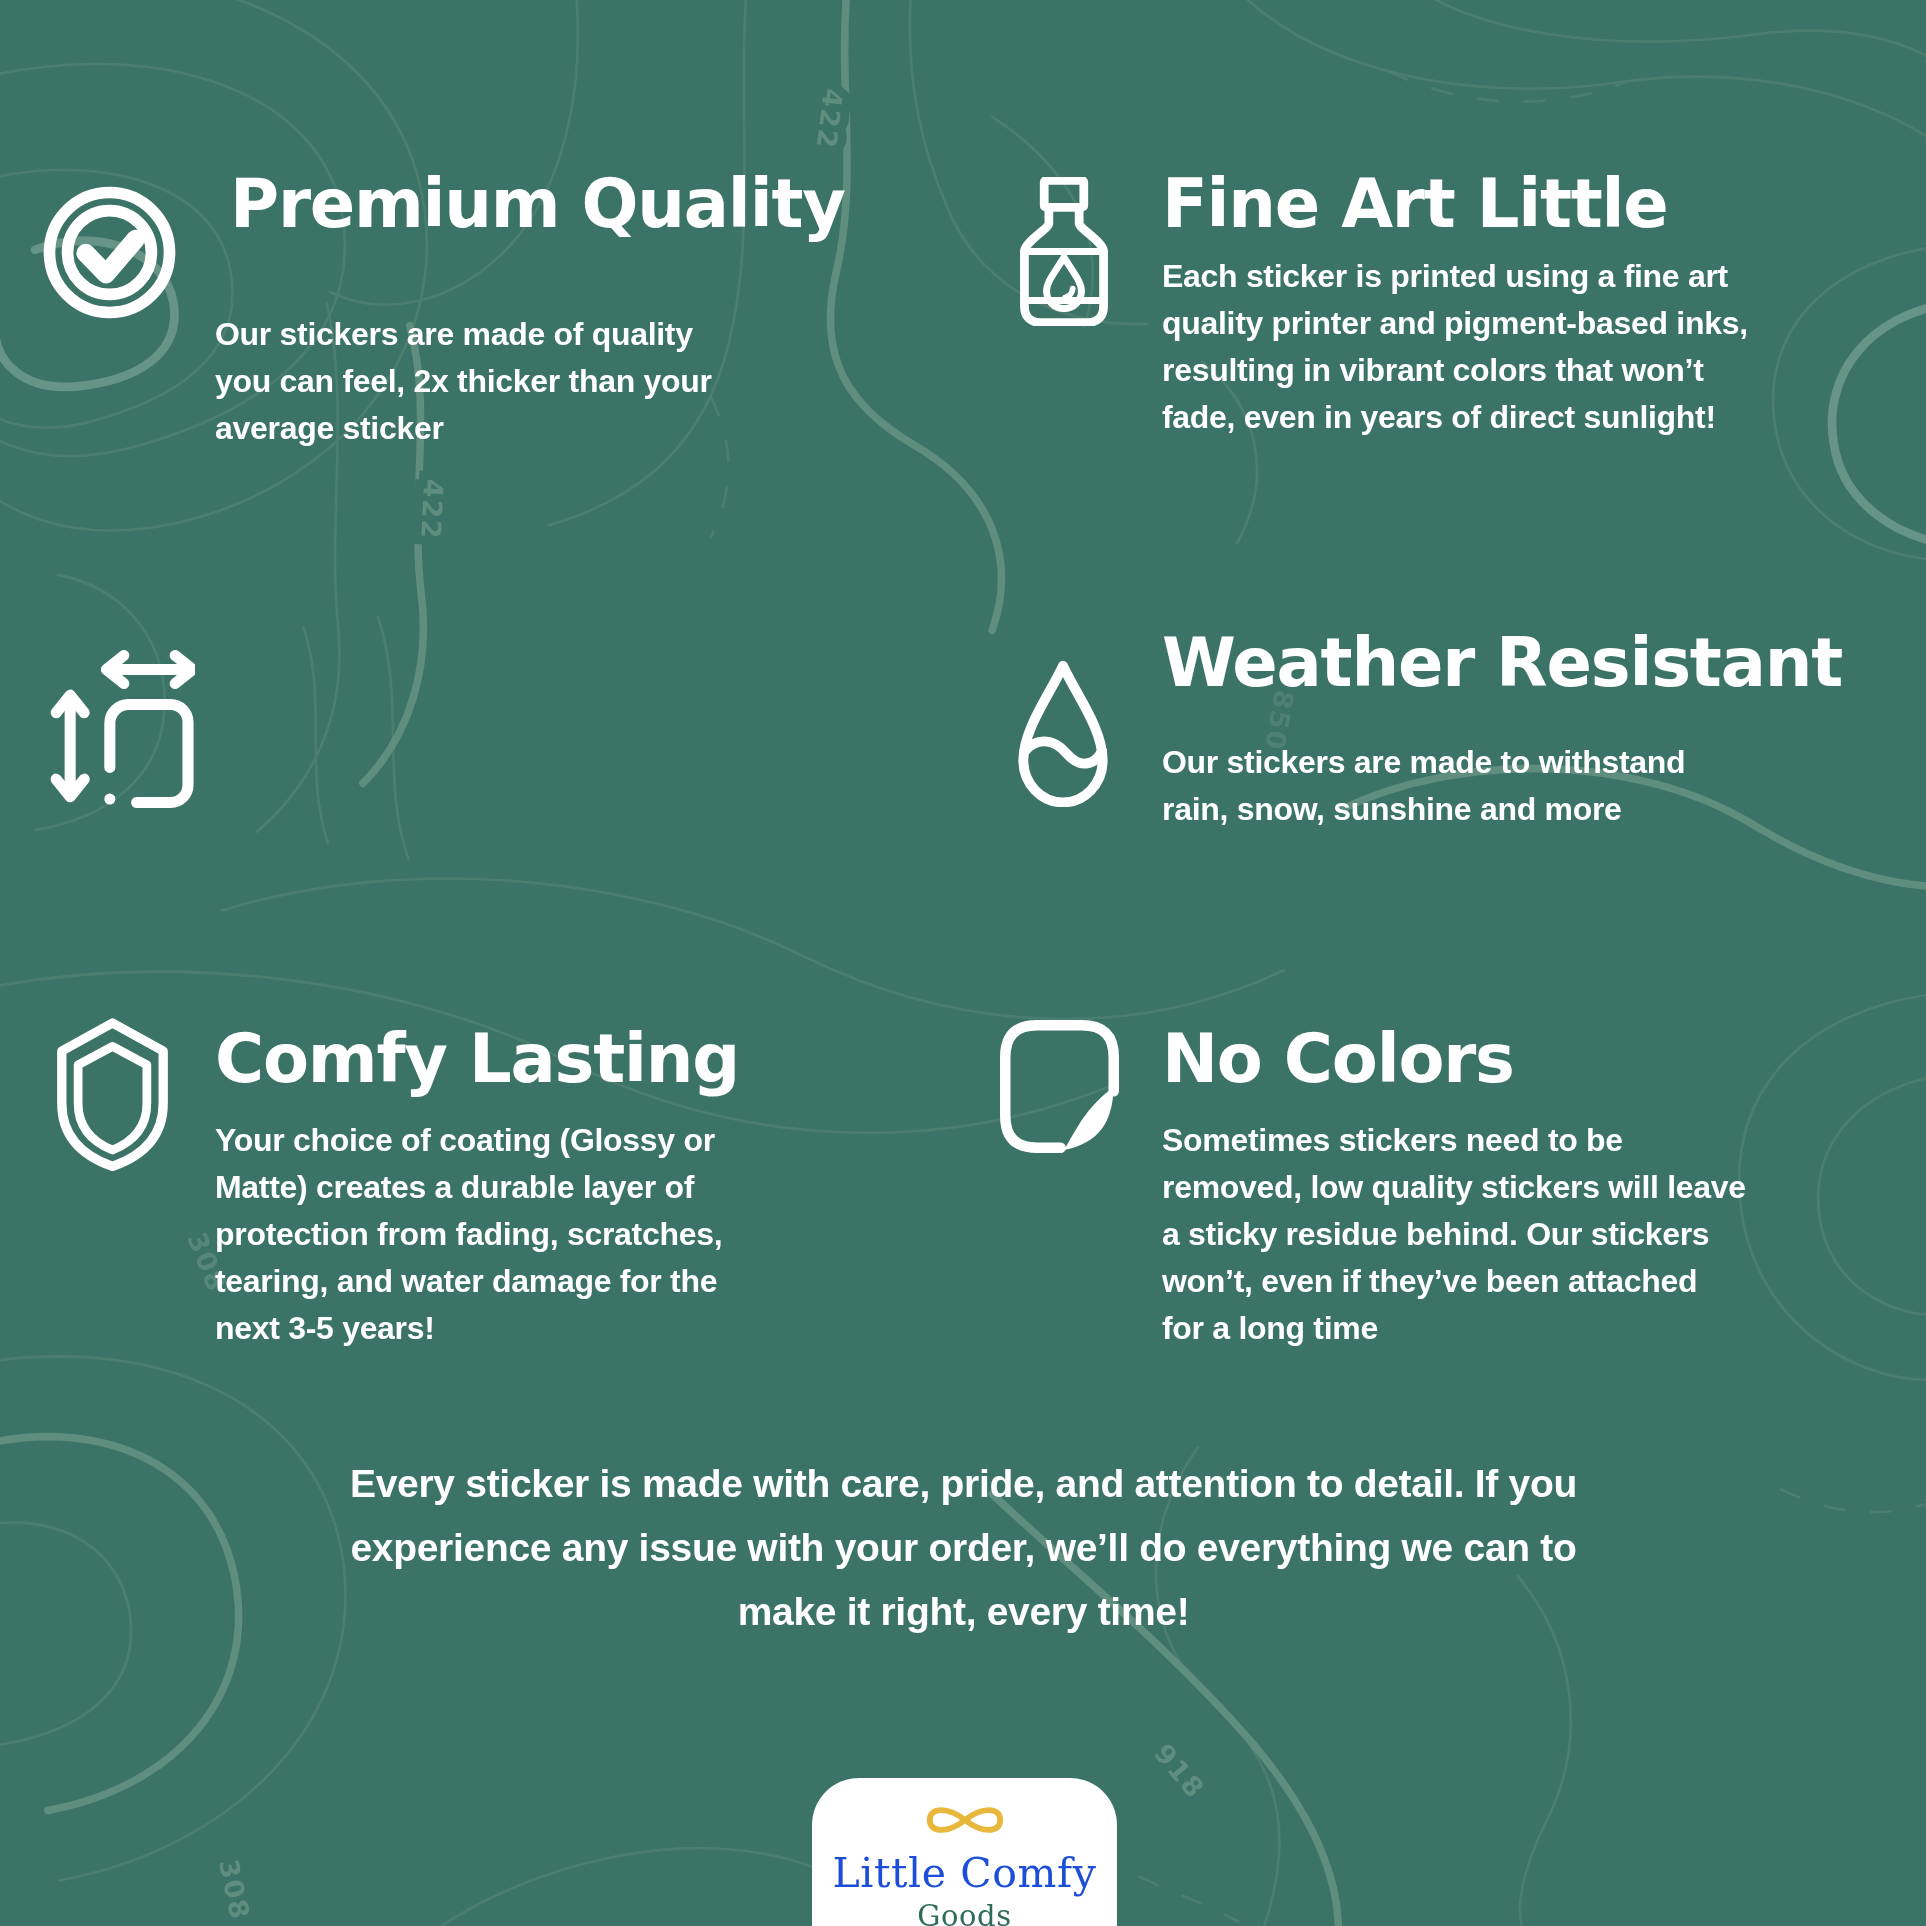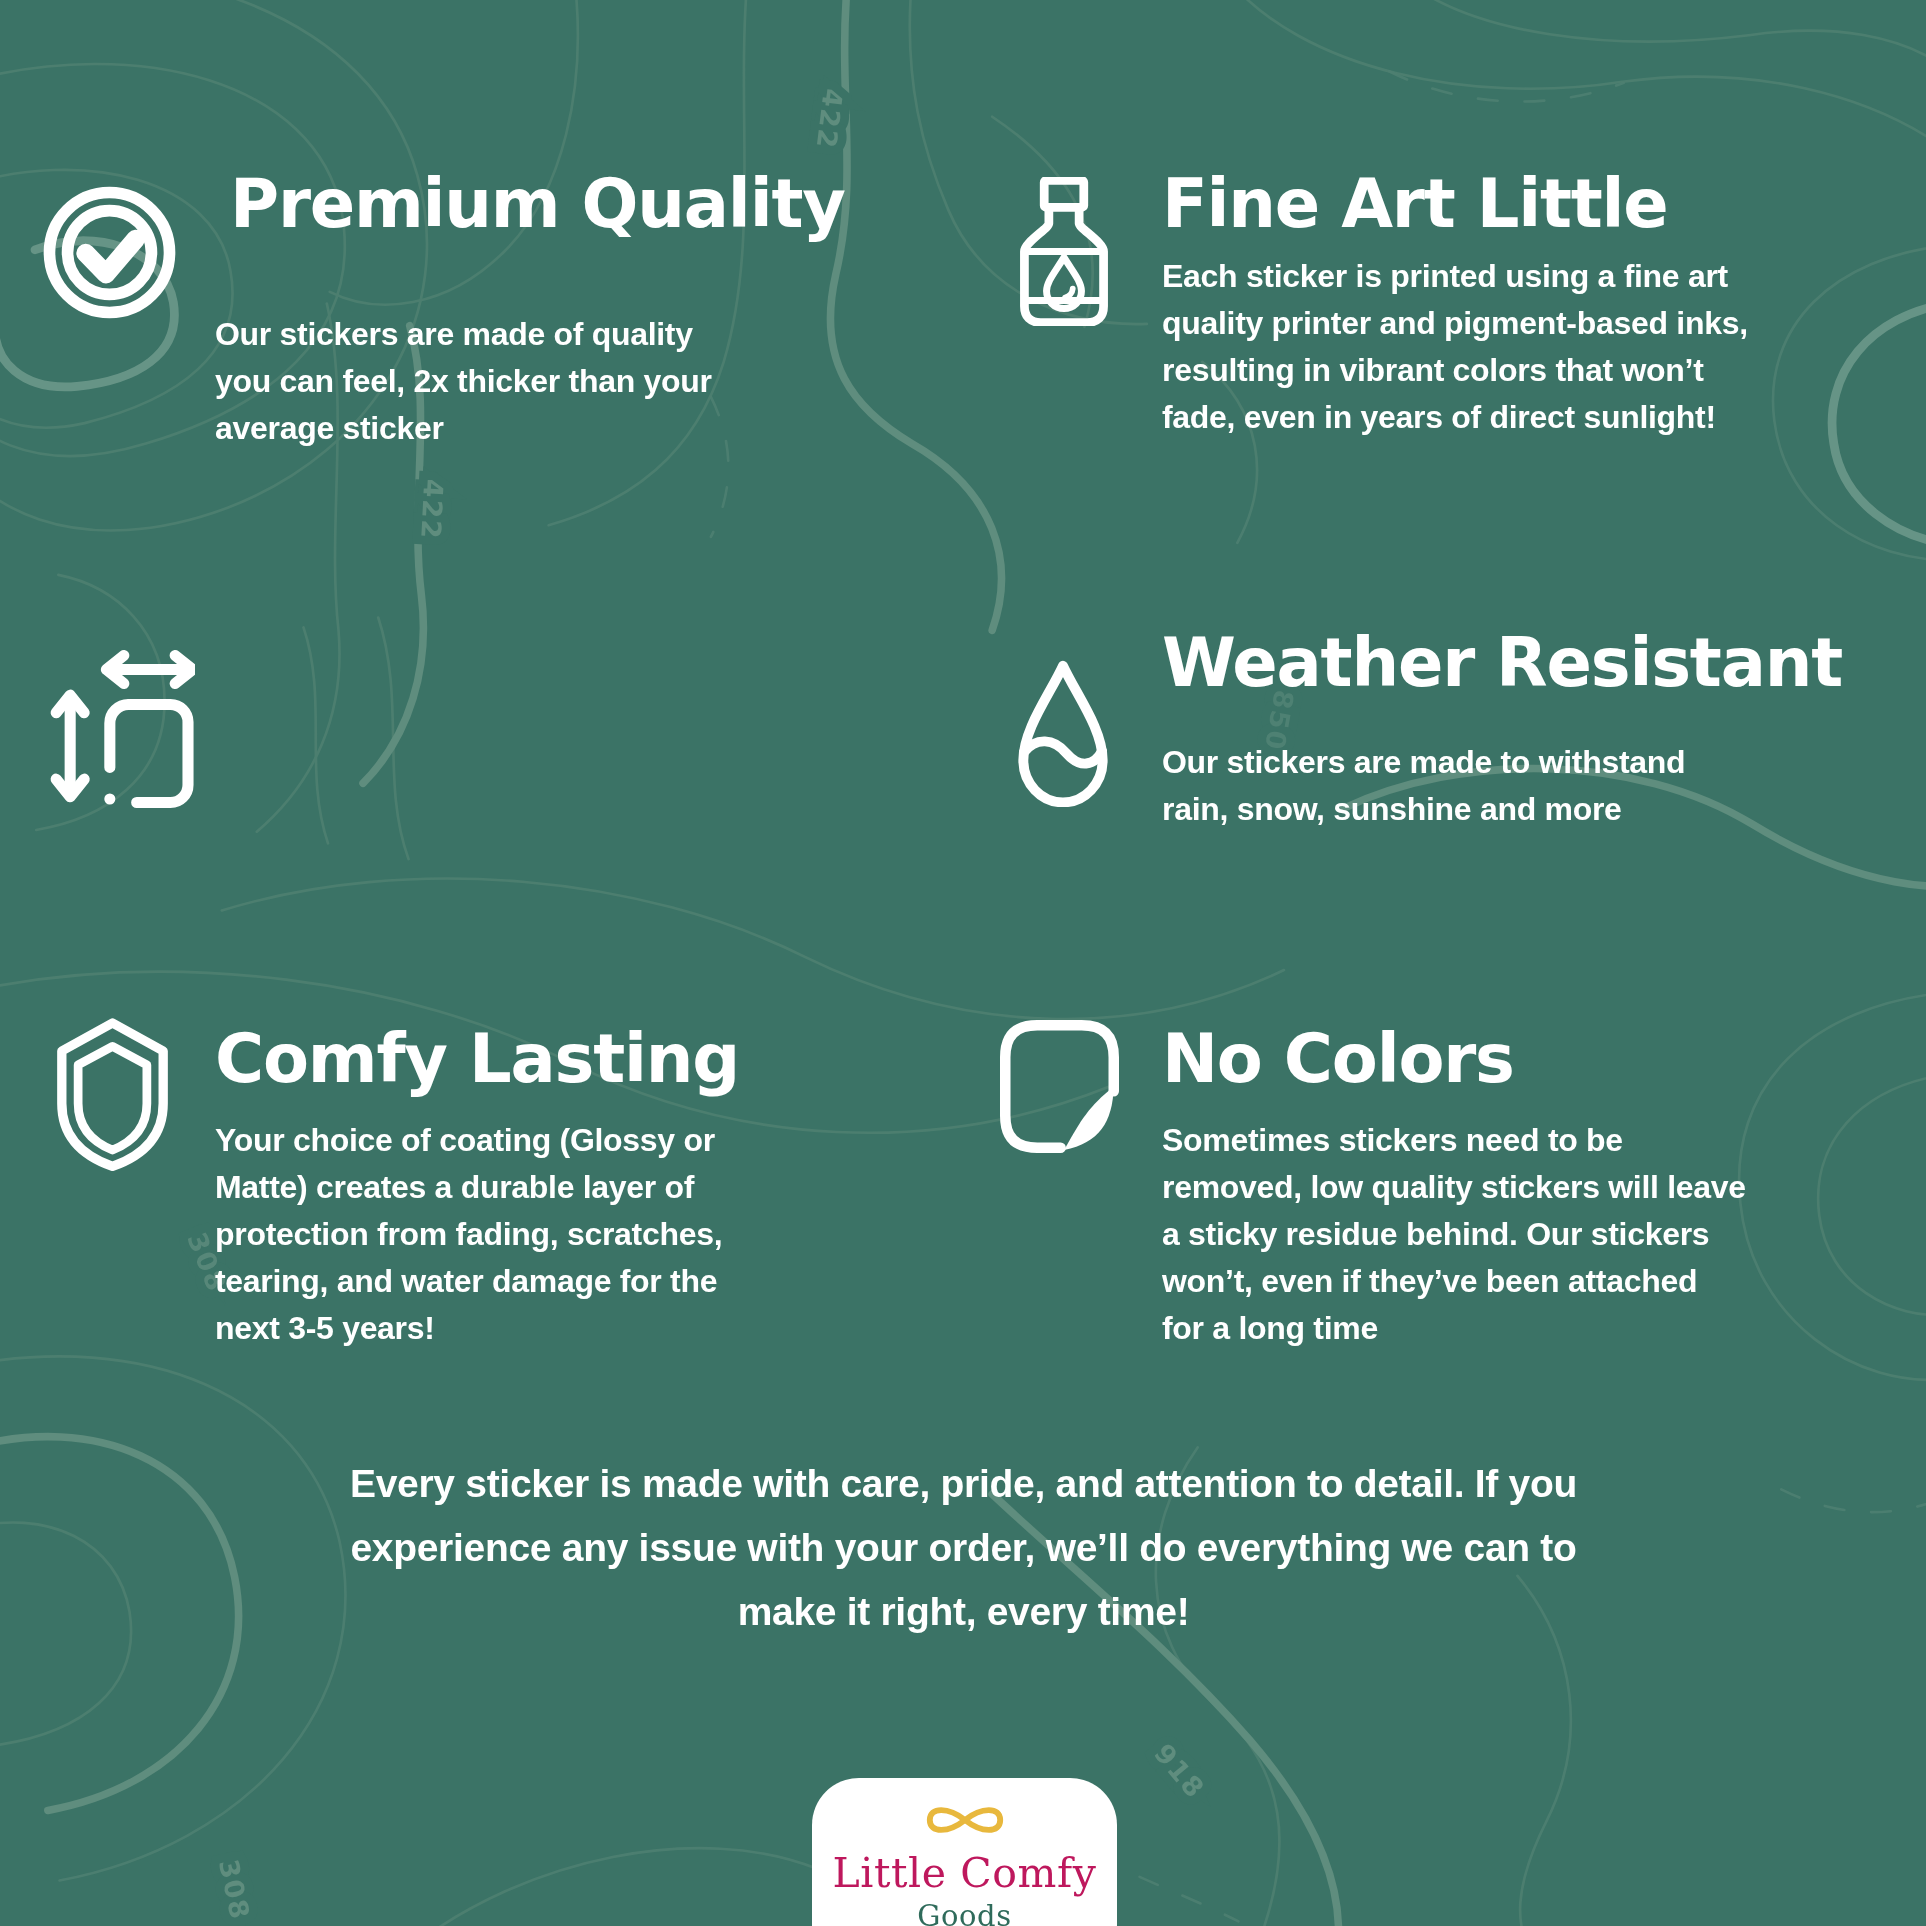--- a/index.html
+++ b/index.html
@@ -147,18 +147,18 @@
   </div>
   <div class="feature-title" style="left:1162px;top:1023px;">No Colors</div>
   <div class="feature-desc" style="left:1162px;top:1117px;width:817px;">Sometimes stickers need to be<br>removed, low quality stickers will leave<br>a sticky residue behind. Our stickers<br>won’t, even if they’ve been attached<br>for a long time</div>
 
   <div class="footer-msg">Every sticker is made with care, pride, and attention to detail. If you<br>experience any issue with your order, we’ll do everything we can to<br>make it right, every time!</div>
 
   <div class="logo-card">
     <svg width="88" height="44" viewBox="0 0 180 90" fill="none">
       <path d="M18,45 C18,18 56,18 90,45 C124,72 162,72 162,45 C162,18 124,18 90,45 C56,72 18,72 18,45 Z" stroke="#E8B83D" stroke-width="12" stroke-linejoin="round" stroke-linecap="round"></path>
     </svg>
-    <div class="brand-line1" style="color:#be185d;">Little Comfy</div>
+    <div class="brand-line1" style="color:#1d4ed8;">Little Comfy</div>
     <div class="brand-line2" style="color:#2F6B5B;">Goods</div>
   </div>
 
 </div>
 
 
 </body></html>

